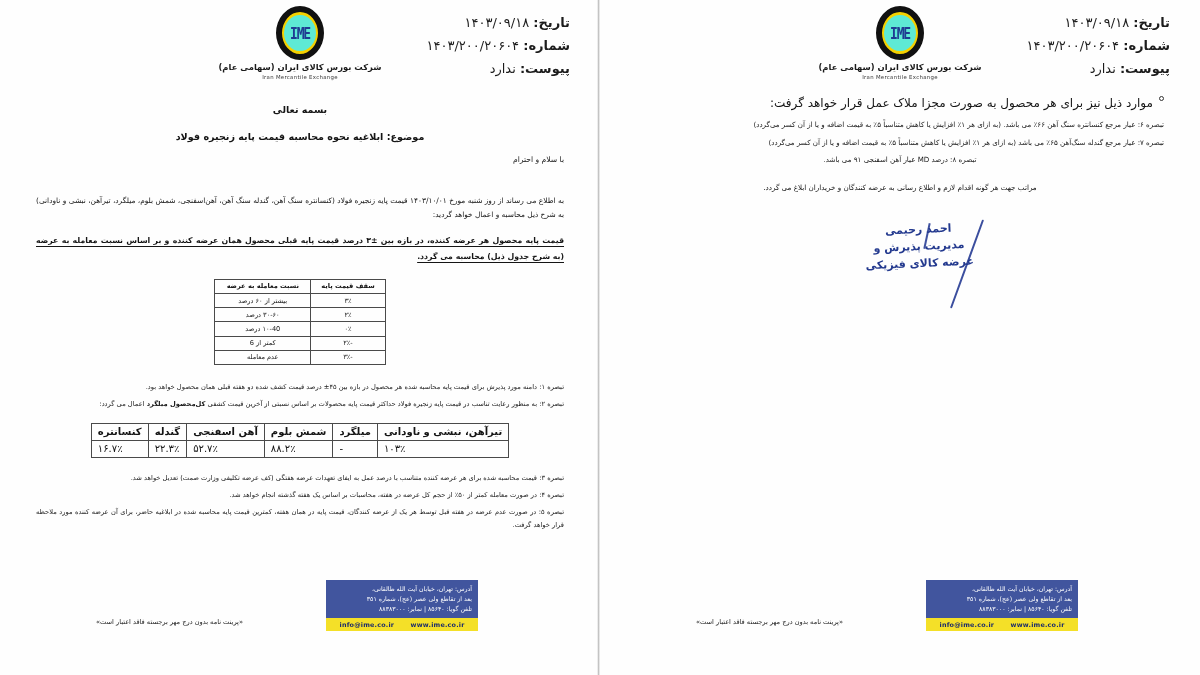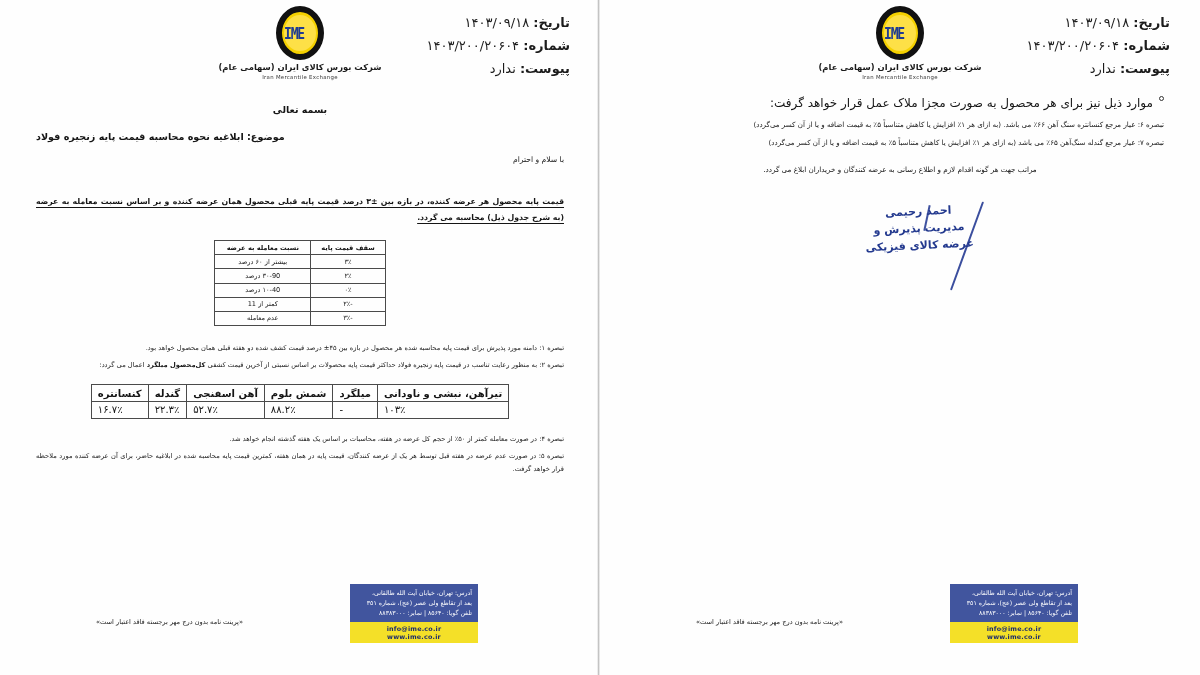--- a/index.html
+++ b/index.html
@@ -71,23 +71,23 @@
     background: #f5d100;
     border-radius: 50%;
   }
   .logo-mark .ring {
     position: absolute; inset: 0;
     border: 6px solid #111111;
     border-radius: 50%;
   }
   .logo-mark .inner {
     position: absolute; inset: 9px 8px;
-    background: #fde047;
+    background: #5eead4;
     border-radius: 50%;
-    display: flex; align-items: center; justify-content: flex-end;
+    display: flex; align-items: center; justify-content: center;
   }
   .logo-mark .mono {
     font-family: "DejaVu Sans Mono", "Liberation Mono", monospace;
     font-weight: bold;
     font-size: 13px;
     color: #1f3c92;
     letter-spacing: -1.2px;
     direction: ltr;
     transform: scaleY(1.15);
   }
@@ -120,21 +120,21 @@
   .addressee {
     font-size: 9.6px;
     font-weight: bold;
     margin: 0 0 12px 0;
     text-align: right;
   }
   .subject {
     font-size: 9.6px;
     font-weight: bold;
     margin: 0 0 13px 0;
-    text-align: left;
+    text-align: center;
   }
   .salutation {
     font-size: 7.6px;
     margin: 0 0 30px 0;
     text-align: right;
   }
   .para {
     font-size: 7.4px;
     line-height: 1.95;
     text-align: justify;
@@ -249,23 +249,23 @@
 
   
   .footer {
     position: absolute;
     bottom: 32px;
     right: 0; left: 0;
     height: 58px;
   }
   .addr-card {
     position: absolute;
-    bottom: 0;
+    bottom: 12px;
     right: 122px;
-    width: 128px;
+    width: 152px;
   }
   .addr-blue {
     background: #41559e;
     color: #ffffff;
     font-size: 6.2px;
     line-height: 1.62;
     padding: 4px 6px 4px 6px;
     text-align: right;
   }
   .addr-yellow {
@@ -322,20 +322,21 @@
 
     <div class="body">
 
       <div class="bullet-row">
         <div class="bullet-mark"></div>
         <div class="bullet-text">موارد ذیل نیز برای هر محصول به صورت مجزا ملاک عمل قرار خواهد گرفت:</div>
       </div>
 
       <div class="note" style="font-size:7.1px;">تبصره ۶: عیار مرجع کنسانتره سنگ آهن ۶۶٪ می باشد. (به ازای هر ۱٪ افزایش یا کاهش متناسباً ۵٪ به قیمت اضافه و یا از آن کسر می‌گردد)</div>
       <div class="note" style="font-size:7.1px;">تبصره ۷: عیار مرجع گندله سنگ‌آهن ۶۵٪ می باشد (به ازای هر ۱٪ افزایش یا کاهش متناسباً ۵٪ به قیمت اضافه و یا از آن کسر می‌گردد)</div>
+      <div class="note" style="font-size:7.1px; text-align:center;">تبصره ۸: درصد MD عیار آهن اسفنجی ۹۱ می باشد.</div>
 
       <div class="closing">مراتب جهت هر گونه اقدام لازم و اطلاع رسانی به عرضه کنندگان و خریداران ابلاغ می گردد.</div>
 
       <div class="signature">
         <div class="sig-stroke"></div>
         <div class="sig-stroke2"></div>
         <div class="sig-ink">
           <div>احمد رحیمی</div>
           <div>مدیریت پذیرش و</div>
           <div>عرضه کالای فیزیکی</div>
@@ -383,47 +384,48 @@
         <div class="logo-en">Iran Mercantile Exchange</div>
       </div>
     </div>
 
     <div class="body">
       <div class="basmala centered">بسمه تعالی</div>
 
       <div class="subject">موضوع: ابلاغیه نحوه محاسبه قیمت پایه زنجیره فولاد</div>
       <div class="salutation">با سلام و احترام</div>
 
+      <div class="para">به اطلاع می رساند از روز شنبه مورخ ۱۴۰۳/۱۰/۰۱ قیمت پایه زنجیره فولاد (کنسانتره سنگ آهن، گندله سنگ آهن، آهن‌اسفنجی، شمش بلوم، میلگرد، تیرآهن، نبشی و ناودانی) به شرح ذیل محاسبه و اعمال خواهد گردید:</div>
 
       <div class="para emph">قیمت پایه محصول هر عرضه کننده، در بازه بین ±۳ درصد قیمت پایه قبلی محصول همان عرضه کننده و بر اساس نسبت معامله به عرضه (به شرح جدول ذیل) محاسبه می گردد.</div>
 
       <div class="tbl-wrap">
         <table class="ratio-table">
           <thead>
             <tr>
               <th class="pct">سقف قیمت پایه</th>
               <th class="rng">نسبت معامله به عرضه</th>
             </tr>
           </thead>
           <tbody>
             <tr>
               <td class="pct">۳٪</td>
               <td class="rng">بیشتر از ۶۰ درصد</td>
             </tr>
             <tr>
               <td class="pct">۲٪</td>
-              <td class="rng">۳۰-90 درصد</td>
+              <td class="rng">۳۰-۶۰ درصد</td>
             </tr>
             <tr>
               <td class="pct">۰٪</td>
               <td class="rng">۱۰-40 درصد</td>
             </tr>
             <tr>
               <td class="pct">-۲٪</td>
-              <td class="rng">کمتر از 11</td>
+              <td class="rng">کمتر از 6</td>
             </tr>
             <tr>
               <td class="pct">-۳٪</td>
               <td class="rng">عدم معامله</td>
             </tr>
           </tbody>
         </table>
       </div>
 
       <div class="note">تبصره ۱: دامنه مورد پذیرش برای قیمت پایه محاسبه شده هر محصول در بازه بین ۴۵± درصد قیمت کشف شده دو هفته قبلی همان محصول خواهد بود.</div>
@@ -451,20 +453,21 @@
               <td>-</td>
               <td>۸۸.۲٪</td>
               <td>۵۲.۷٪</td>
               <td>۲۲.۳٪</td>
               <td>۱۶.۷٪</td>
             </tr>
           </tbody>
         </table>
       </div>
 
+      <div class="note">تبصره ۳: قیمت محاسبه شده برای هر عرضه کننده متناسب با درصد عمل به ایفای تعهدات عرضه هفتگی (کف عرضه تکلیفی وزارت صمت) تعدیل خواهد شد.</div>
       <div class="note">تبصره ۴: در صورت معامله کمتر از ۵۰٪ از حجم کل عرضه در هفته، محاسبات بر اساس یک هفته گذشته انجام خواهد شد.</div>
       <div class="note">تبصره ۵: در صورت عدم عرضه در هفته قبل توسط هر یک از عرضه کنندگان، قیمت پایه در همان هفته، کمترین قیمت پایه محاسبه شده در ابلاغیه حاضر، برای آن عرضه کننده مورد ملاحظه قرار خواهد گرفت.</div>
     </div>
 
     <div class="footer">
       <div class="addr-card">
         <div class="addr-blue">
           <div>آدرس: تهران، خیابان آیت الله طالقانی،</div>
           <div>بعد از تقاطع ولی عصر (عج)، شماره ۳۵۱</div>
           <div>تلفن گویا: ۸۵۶۴۰ | نمابر: ۸۸۳۸۳۰۰۰</div>

